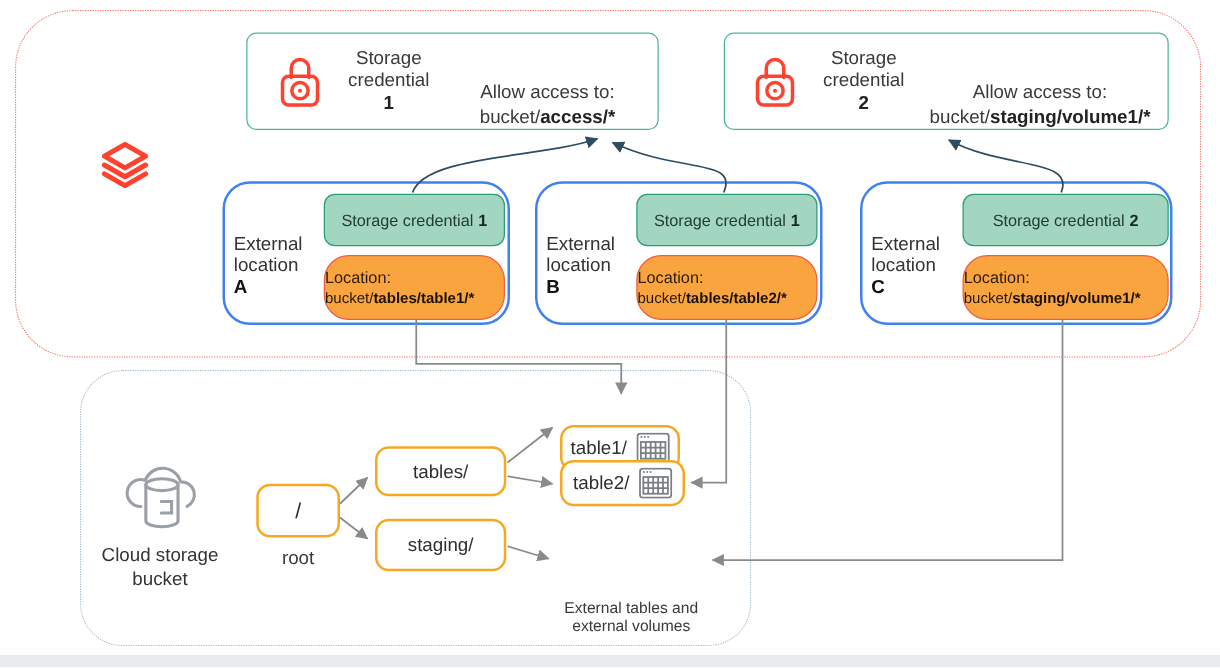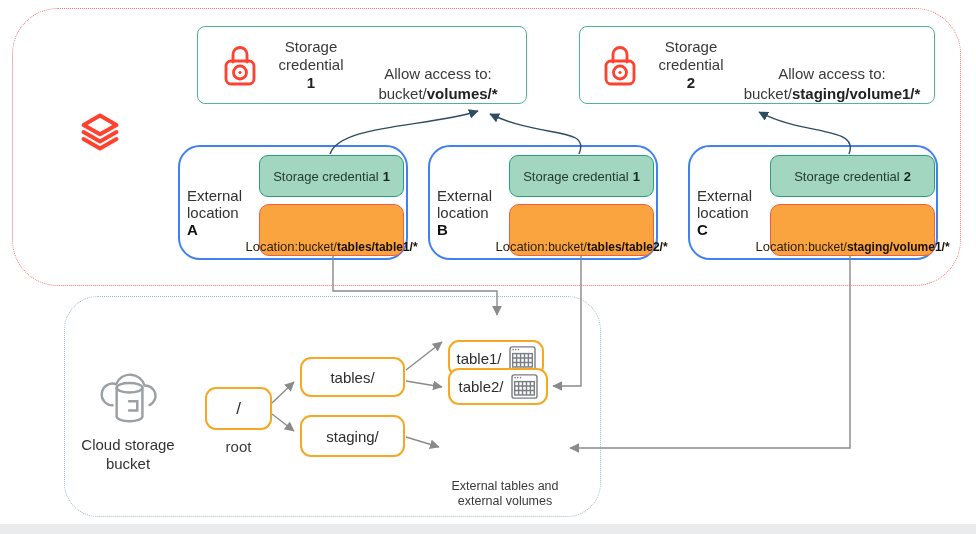--- a/index.html
+++ b/index.html
@@ -20,22 +20,22 @@
   .cred-allow b{color:#222;}
   
   .loc-box{border:2px solid var(--blue-border,#4080f0);border-radius:22px;background:#fff;}
   .loc-label{position:absolute;text-align:left;font-size:15px;line-height:17px;color:#333;}
   .loc-label b{color:#111;}
   .inner-green{position:absolute;box-sizing:border-box;background:var(--green-fill,#a2d6c0);
     border:1.5px solid var(--green-inner-border,#27a077);border-radius:9px;
     display:flex;align-items:center;justify-content:center;font-size:13px;color:#243b32;}
   .inner-green b{margin-left:4px;color:#17291f;}
   .inner-orange{position:absolute;box-sizing:border-box;background:var(--orange-fill,#f9a43f);
-    border:1.6px solid var(--orange-border,#f25c41);border-radius:10px;
-    display:flex;align-items:flex-end;justify-content:center;
+    border:1.6px solid var(--orange-border,#f25c41);border-radius:20px;
+    display:flex;flex-direction:column;align-items:flex-start;justify-content:center;
     font-size:13px;line-height:16px;color:#2b1d07;}
   .inner-orange .path{font-size:12px;color:#241803;}
   .inner-orange b{color:#1a1102;}
   
   .uc-label{text-align:center;font-size:15px;line-height:19px;color:#333;}
   
   .node{position:absolute;box-sizing:border-box;border:2px solid var(--amber-border,#f7a823);
     border-radius:11px;background:#fff;display:flex;align-items:center;justify-content:center;
     font-size:15px;color:#2e2e2e;gap:7px;}
   .small-caption{position:absolute;text-align:center;font-size:13px;line-height:16px;color:#3a3a3a;}
@@ -78,21 +78,21 @@
         <circle cx="18" cy="30.5" r="6.5"></circle>
         <circle cx="18" cy="30.5" r="1.6" fill="#ff4230" stroke="none"></circle>
       </g>
     </svg>
     <div class="cred-name">
       <span>Storage credential</span>
       <b>1</b>
     </div>
     <div class="cred-allow">
       <div>Allow access to:</div>
-      <div><span>bucket/</span><b>volumes/*</b></div>
+      <div><span>bucket/</span><b>access/*</b></div>
     </div>
   </div>
 
   <div class="abs cred-box z2" style="left:579px;top:26px;width:356px;height:78px;">
     <svg width="36" height="50" viewBox="0 0 36 46" style="margin:0 6px 0 14px;">
       <g class="ic-red" stroke-width="2.8" stroke-linecap="round">
         <path d="M11 20 V12.5 a7 7 0 0 1 14 0 V20"></path>
         <rect x="4" y="19" width="28" height="23" rx="5"></rect>
         <circle cx="18" cy="30.5" r="6.5"></circle>
         <circle cx="18" cy="30.5" r="1.6" fill="#ff4230" stroke="none"></circle>

